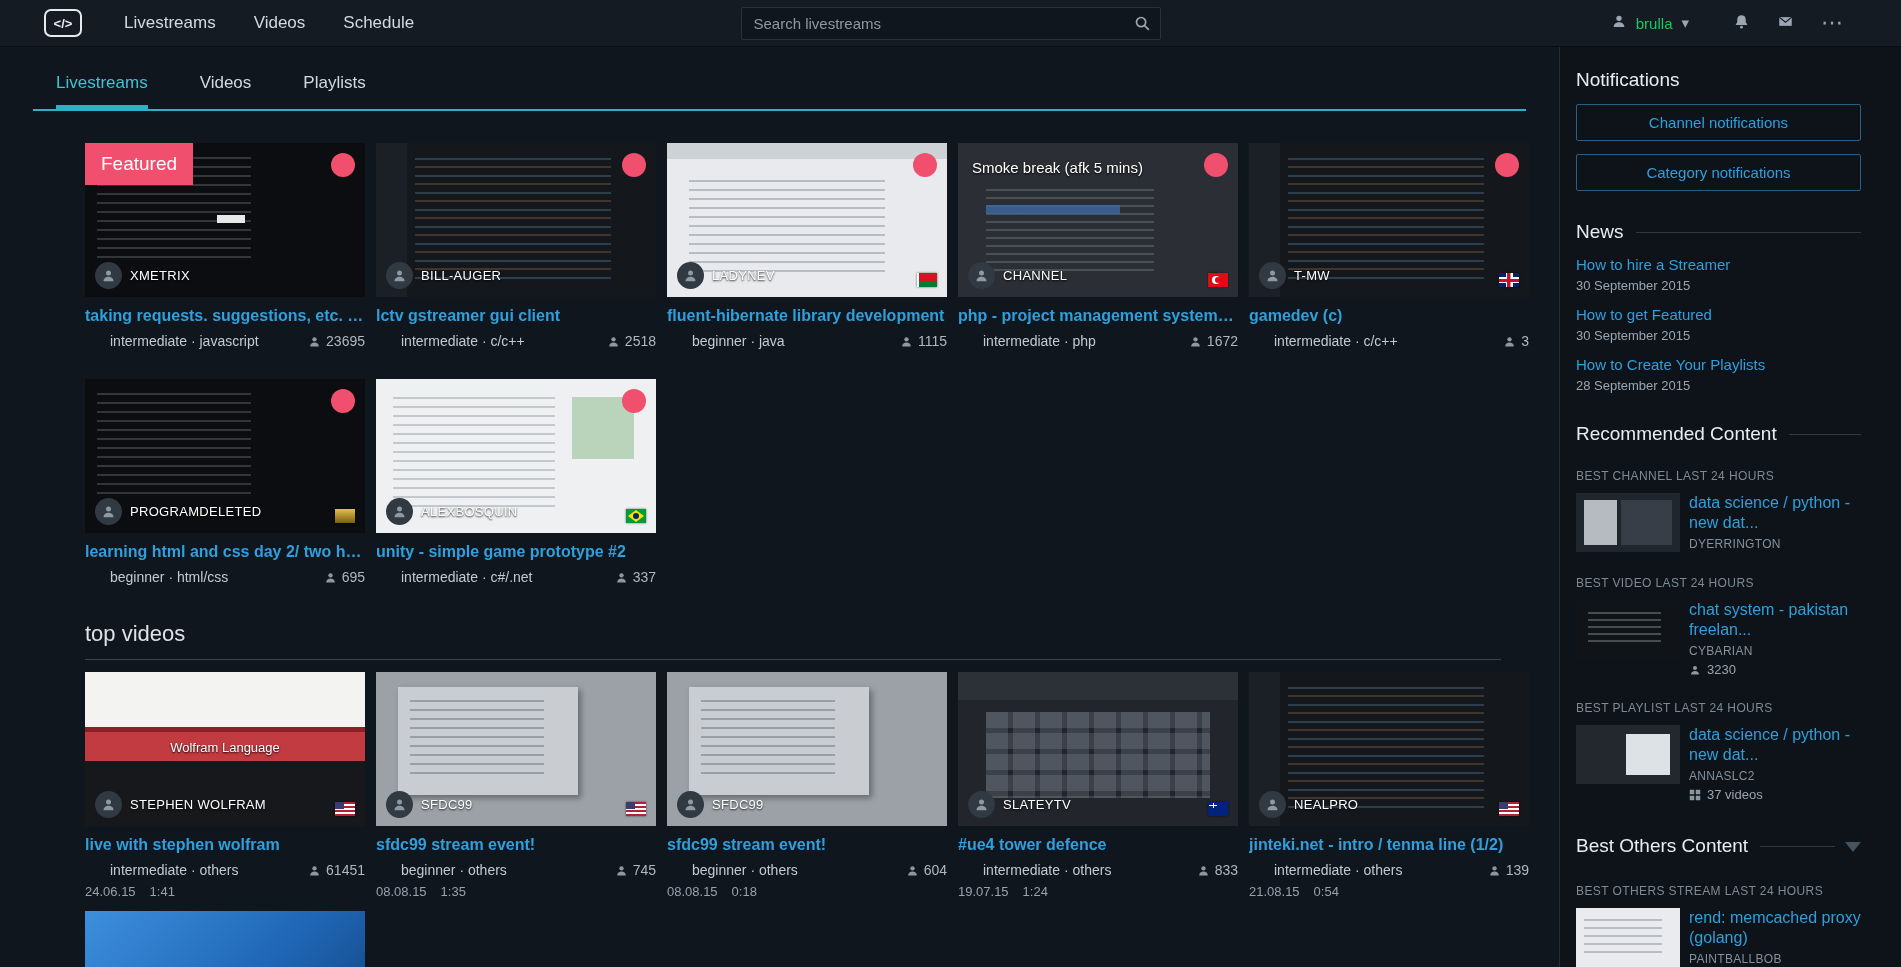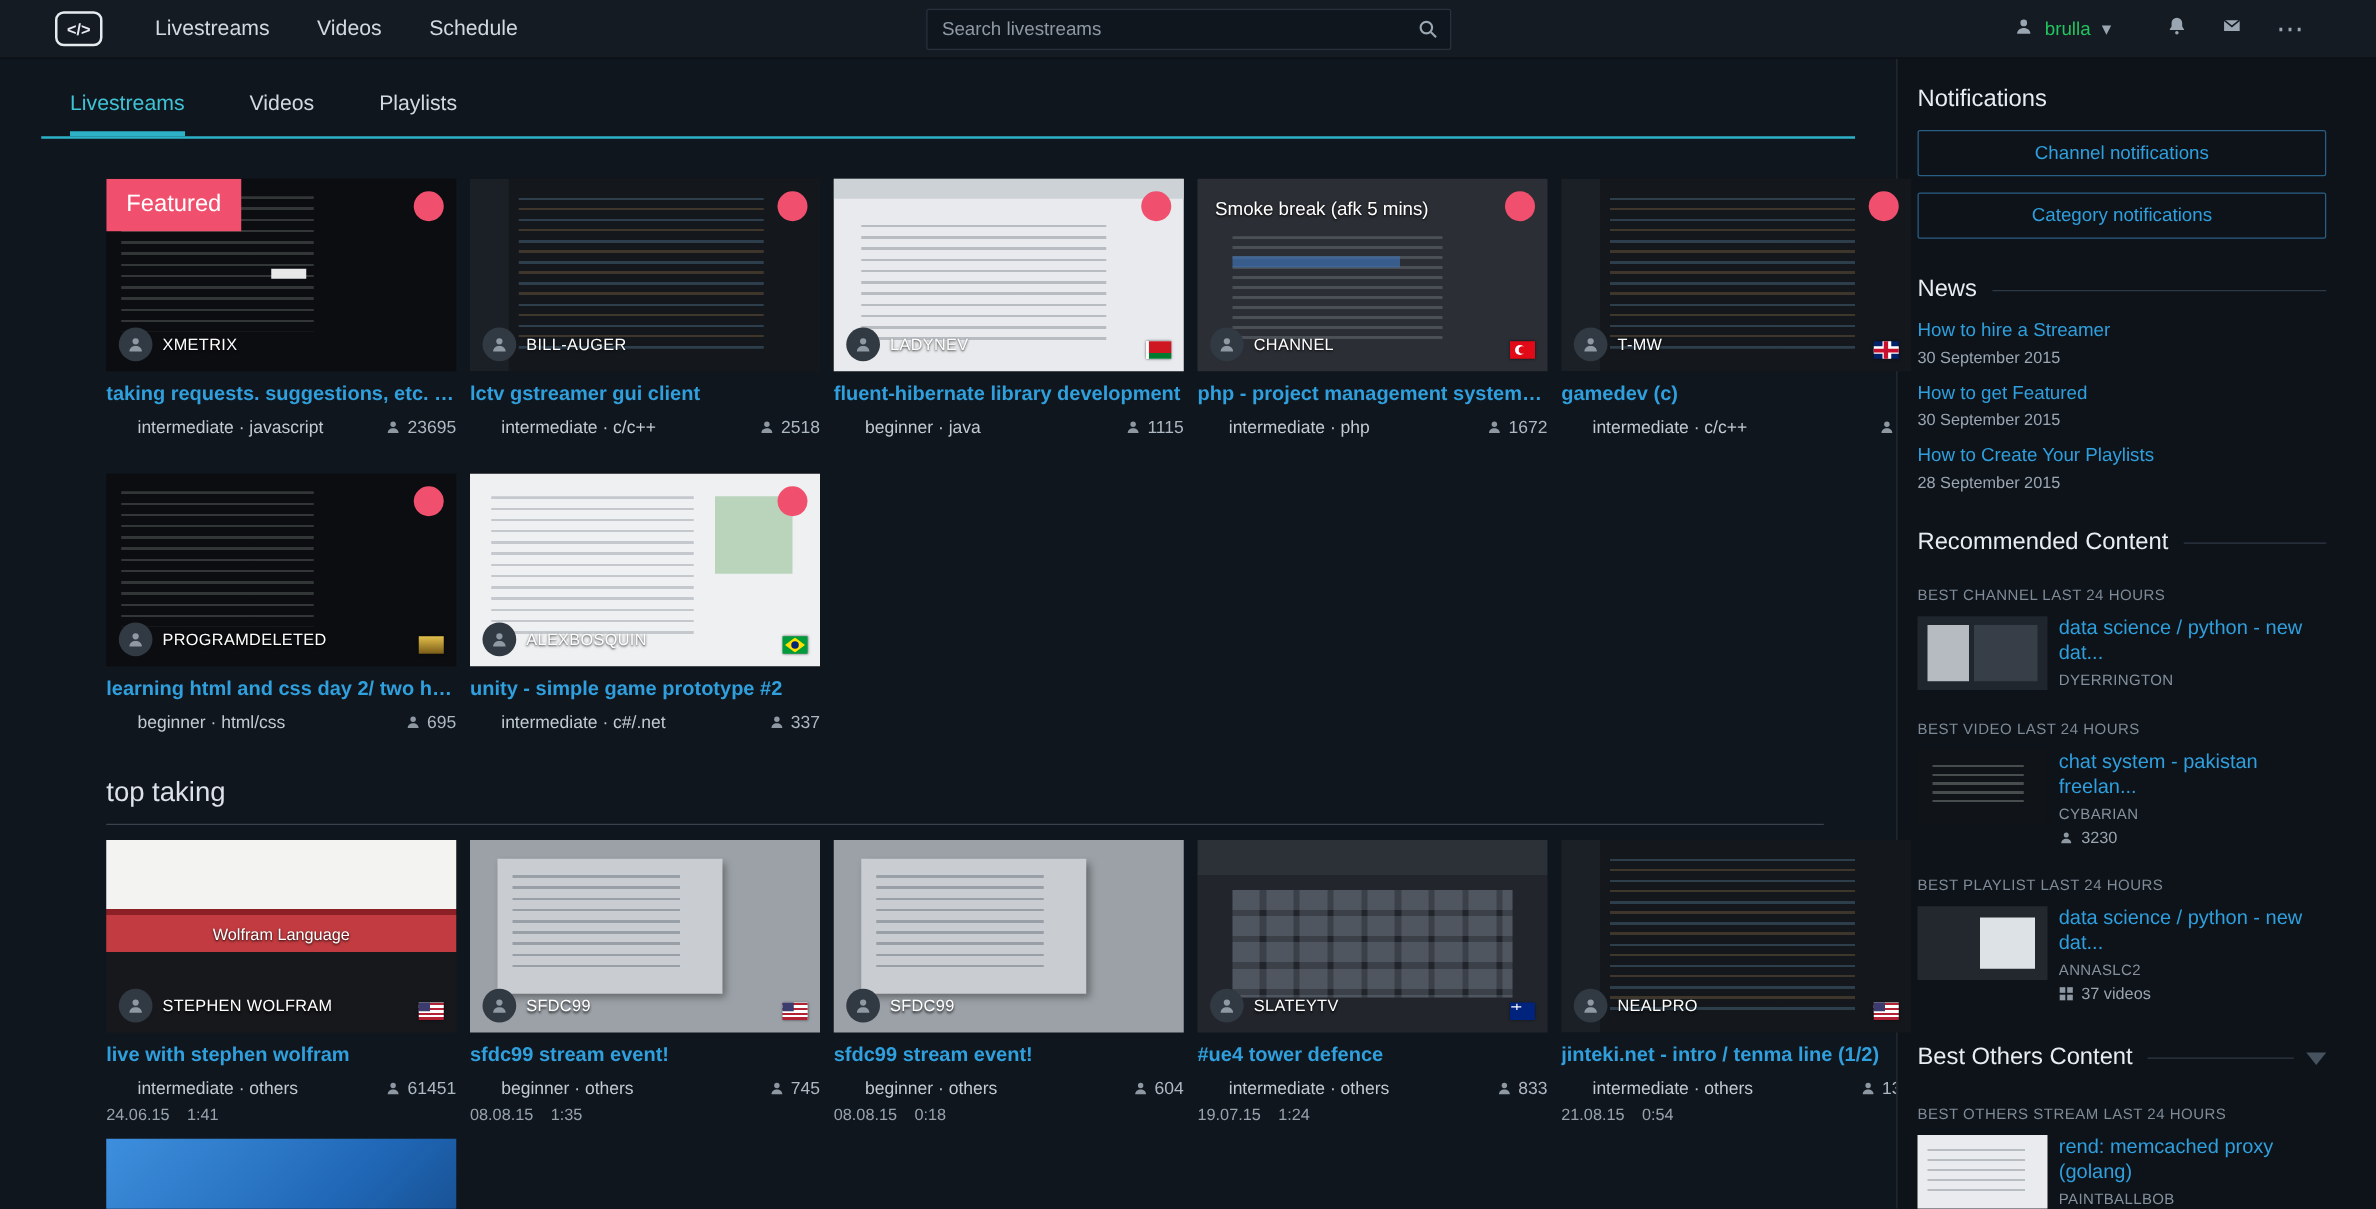--- a/index.html
+++ b/index.html
@@ -22,21 +22,21 @@
   .search-icon{position:absolute;right:10px;top:8px;}
   .nav-right{margin-left:auto;display:flex;align-items:center;gap:26px;color:#9aa6b1;}
   .user-menu{display:flex;align-items:center;gap:9px;margin-right:18px;}
   .username{font-size:15px;color:#22c55e;}
   .glyph{font-size:15px;color:#9aa6b1;}
   .overflow-glyph{font-size:22px;line-height:1;color:#9aa6b1;}
 
   
   .layout{display:flex;height:920px;}
   .main{flex:1;min-width:0;}
-  .sidebar{width:384px;flex:none;background:#0d1319;border-left:1px solid #242e39;
+  .sidebar{width:342px;flex:none;background:#0d1319;border-left:1px solid #242e39;
     padding:18px 40px 0 16px;}
 
   
   .tabbar{margin:0 33px;display:flex;align-items:flex-end;
     border-bottom:2px solid #2cb1c7;padding-top:26px;}
   .tabs{display:flex;gap:52px;margin-left:23px;}
   .tab{font-size:17px;color:#d2d9e0;padding-bottom:16px;}
   .tab.active{color:#3ec3d6;border-bottom:4px solid #2cb1c7;padding-bottom:12px;}
   .filterbar{margin-left:auto;display:flex;gap:9px;padding-bottom:9px;}
   .filter-btn{background:#26a7c0;color:#fff;font-size:14px;height:31px;padding:0 13px;
@@ -406,21 +406,21 @@
               <svg viewBox="0 0 24 24" width="13" height="13" fill="#8d98a3">
                 <circle cx="12" cy="8" r="4"></circle>
                 <path d="M4 21c0-4.4 3.6-7 8-7s8 2.6 8 7z"></path>
               </svg>
               <span data-interactable="false">337</span>
             </span>
         </div>
       </article>
     </section>
 
-    <h2 class="videos-heading" data-interactable="false">top taking</h2>
+    <h2 class="videos-heading" data-interactable="false">top videos</h2>
     <div class="section-rule" data-interactable="false"></div>
 
     <section class="grid videos-grid" data-interactable="false">
 
       <article class="card" data-interactable="true">
         <div class="thumb th-wolfram" data-interactable="true">
           <span class="thumb-text mid" data-interactable="false">Wolfram Language</span>
           <div class="byline" data-interactable="true">
             <span class="avatar" data-interactable="true">
                 <svg viewBox="0 0 24 24" width="15" height="15" fill="#8e99a4">

